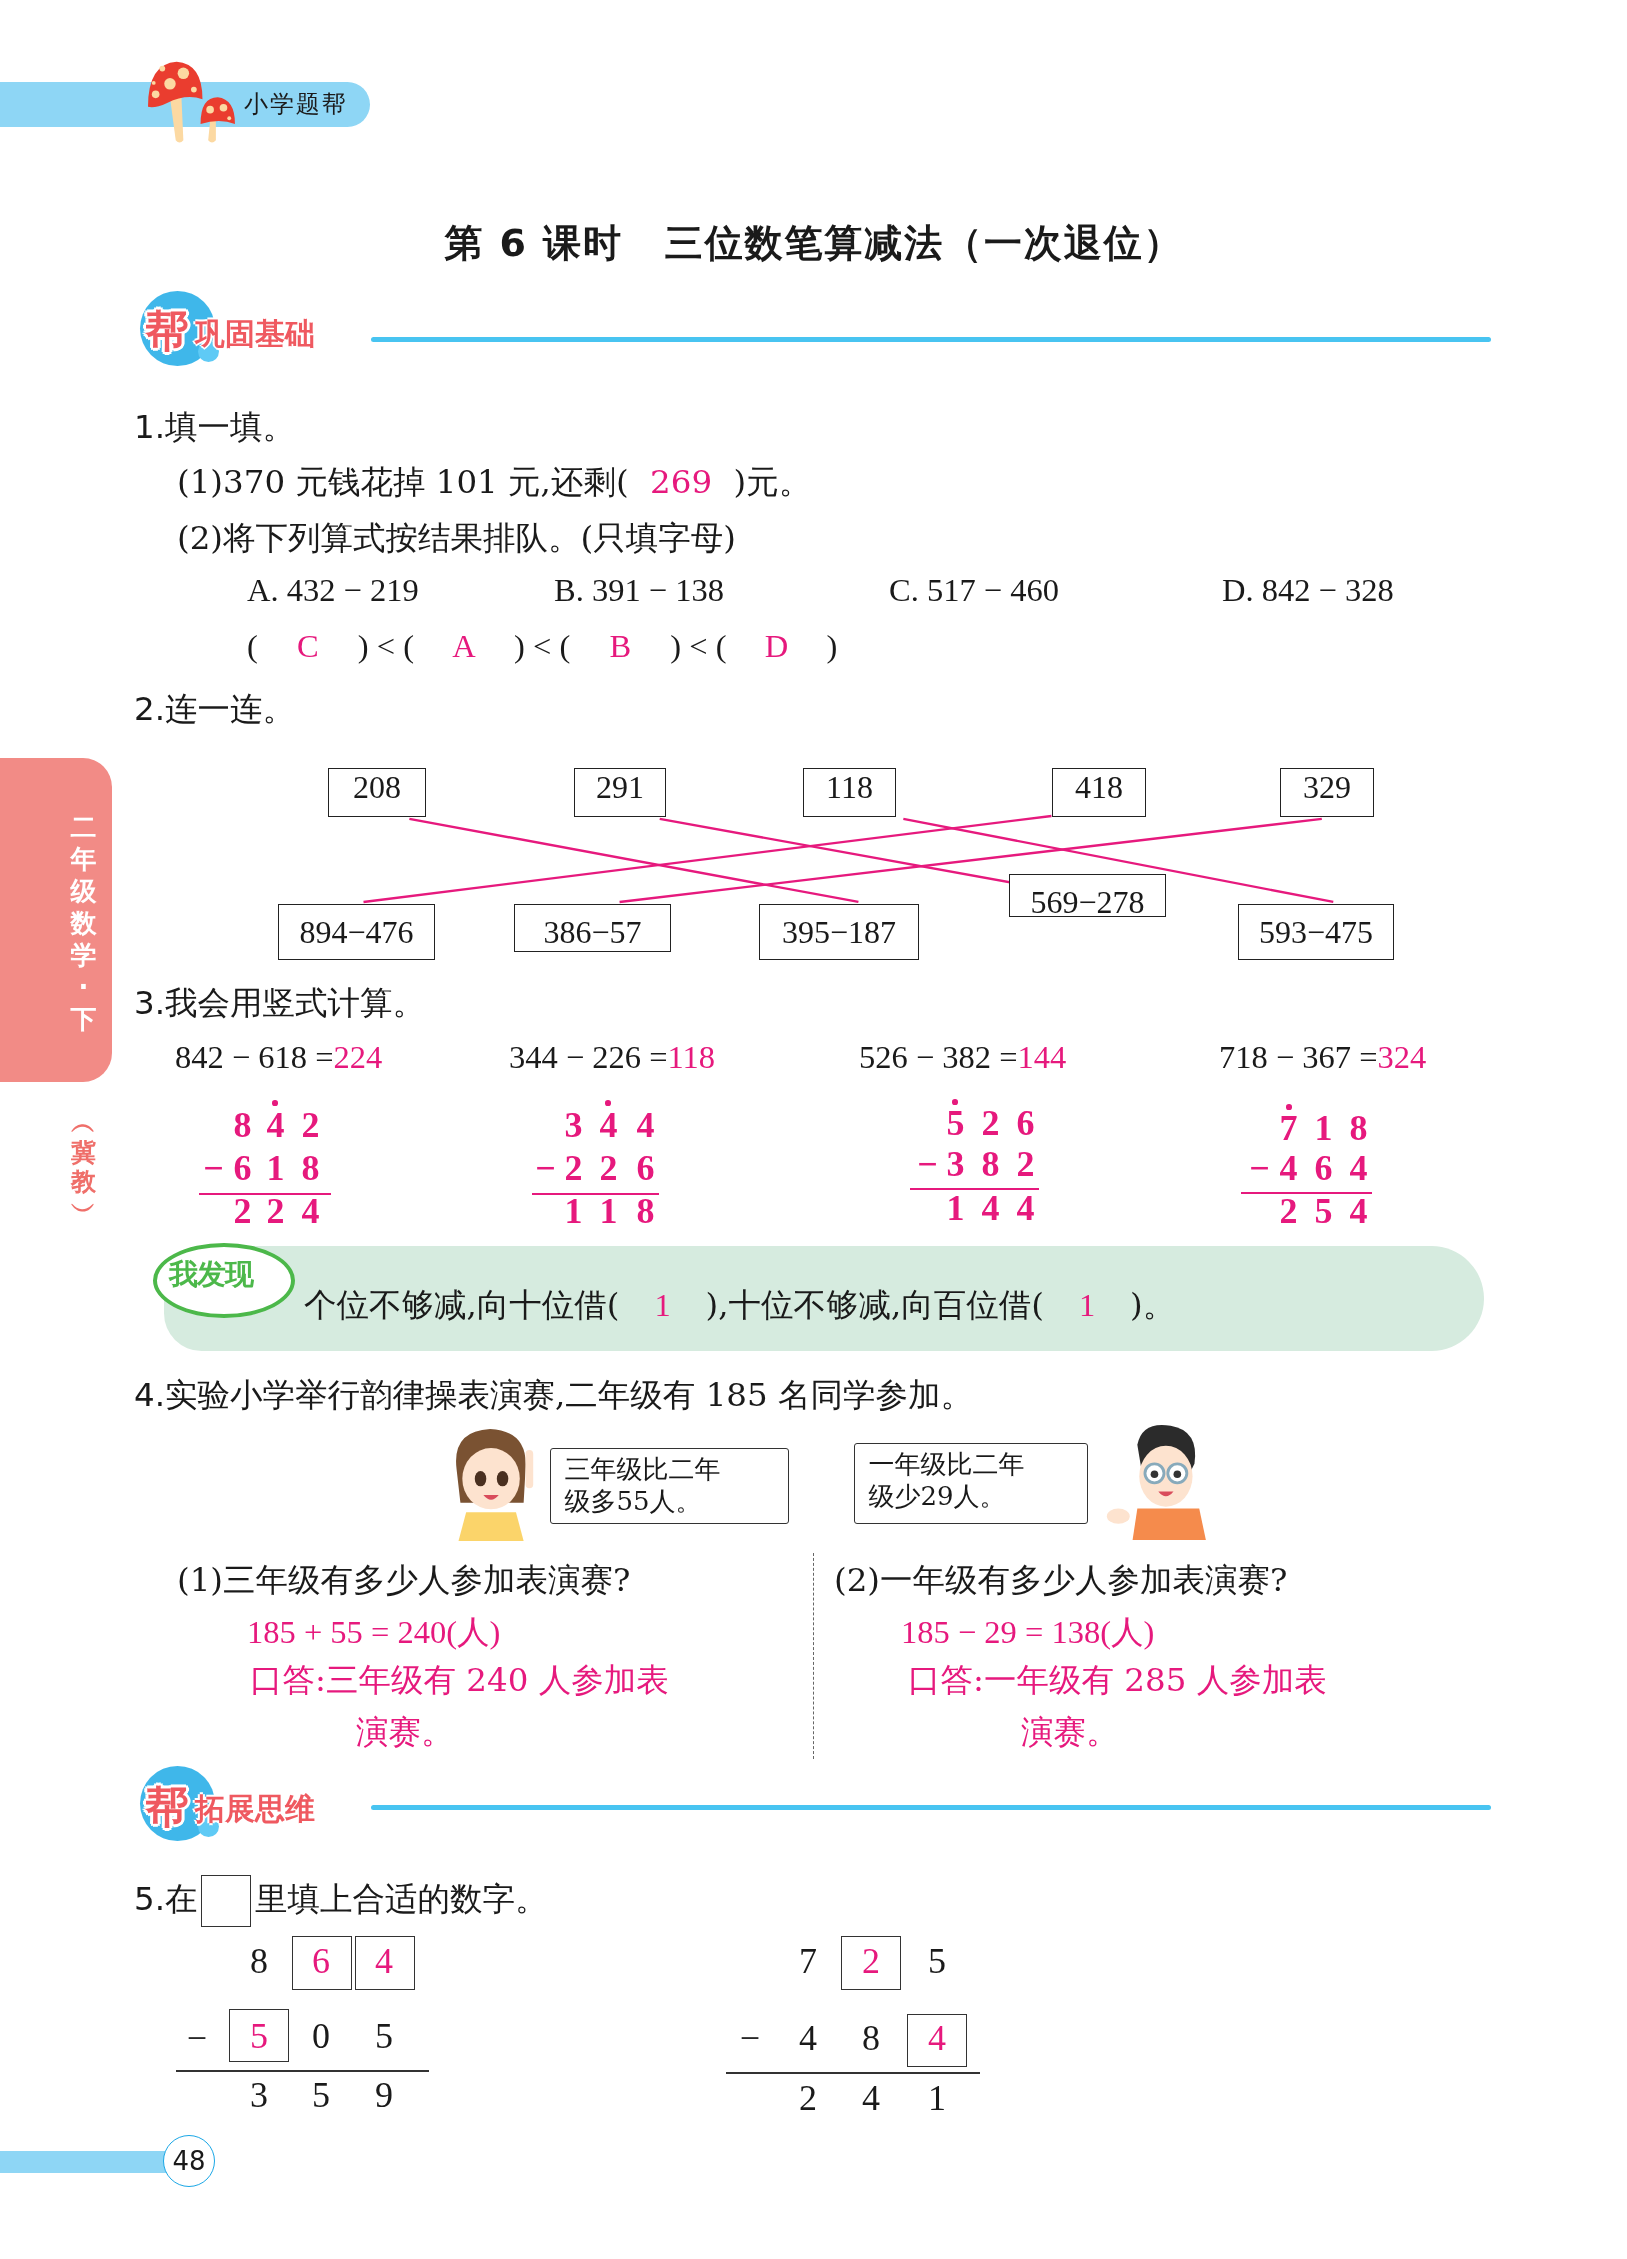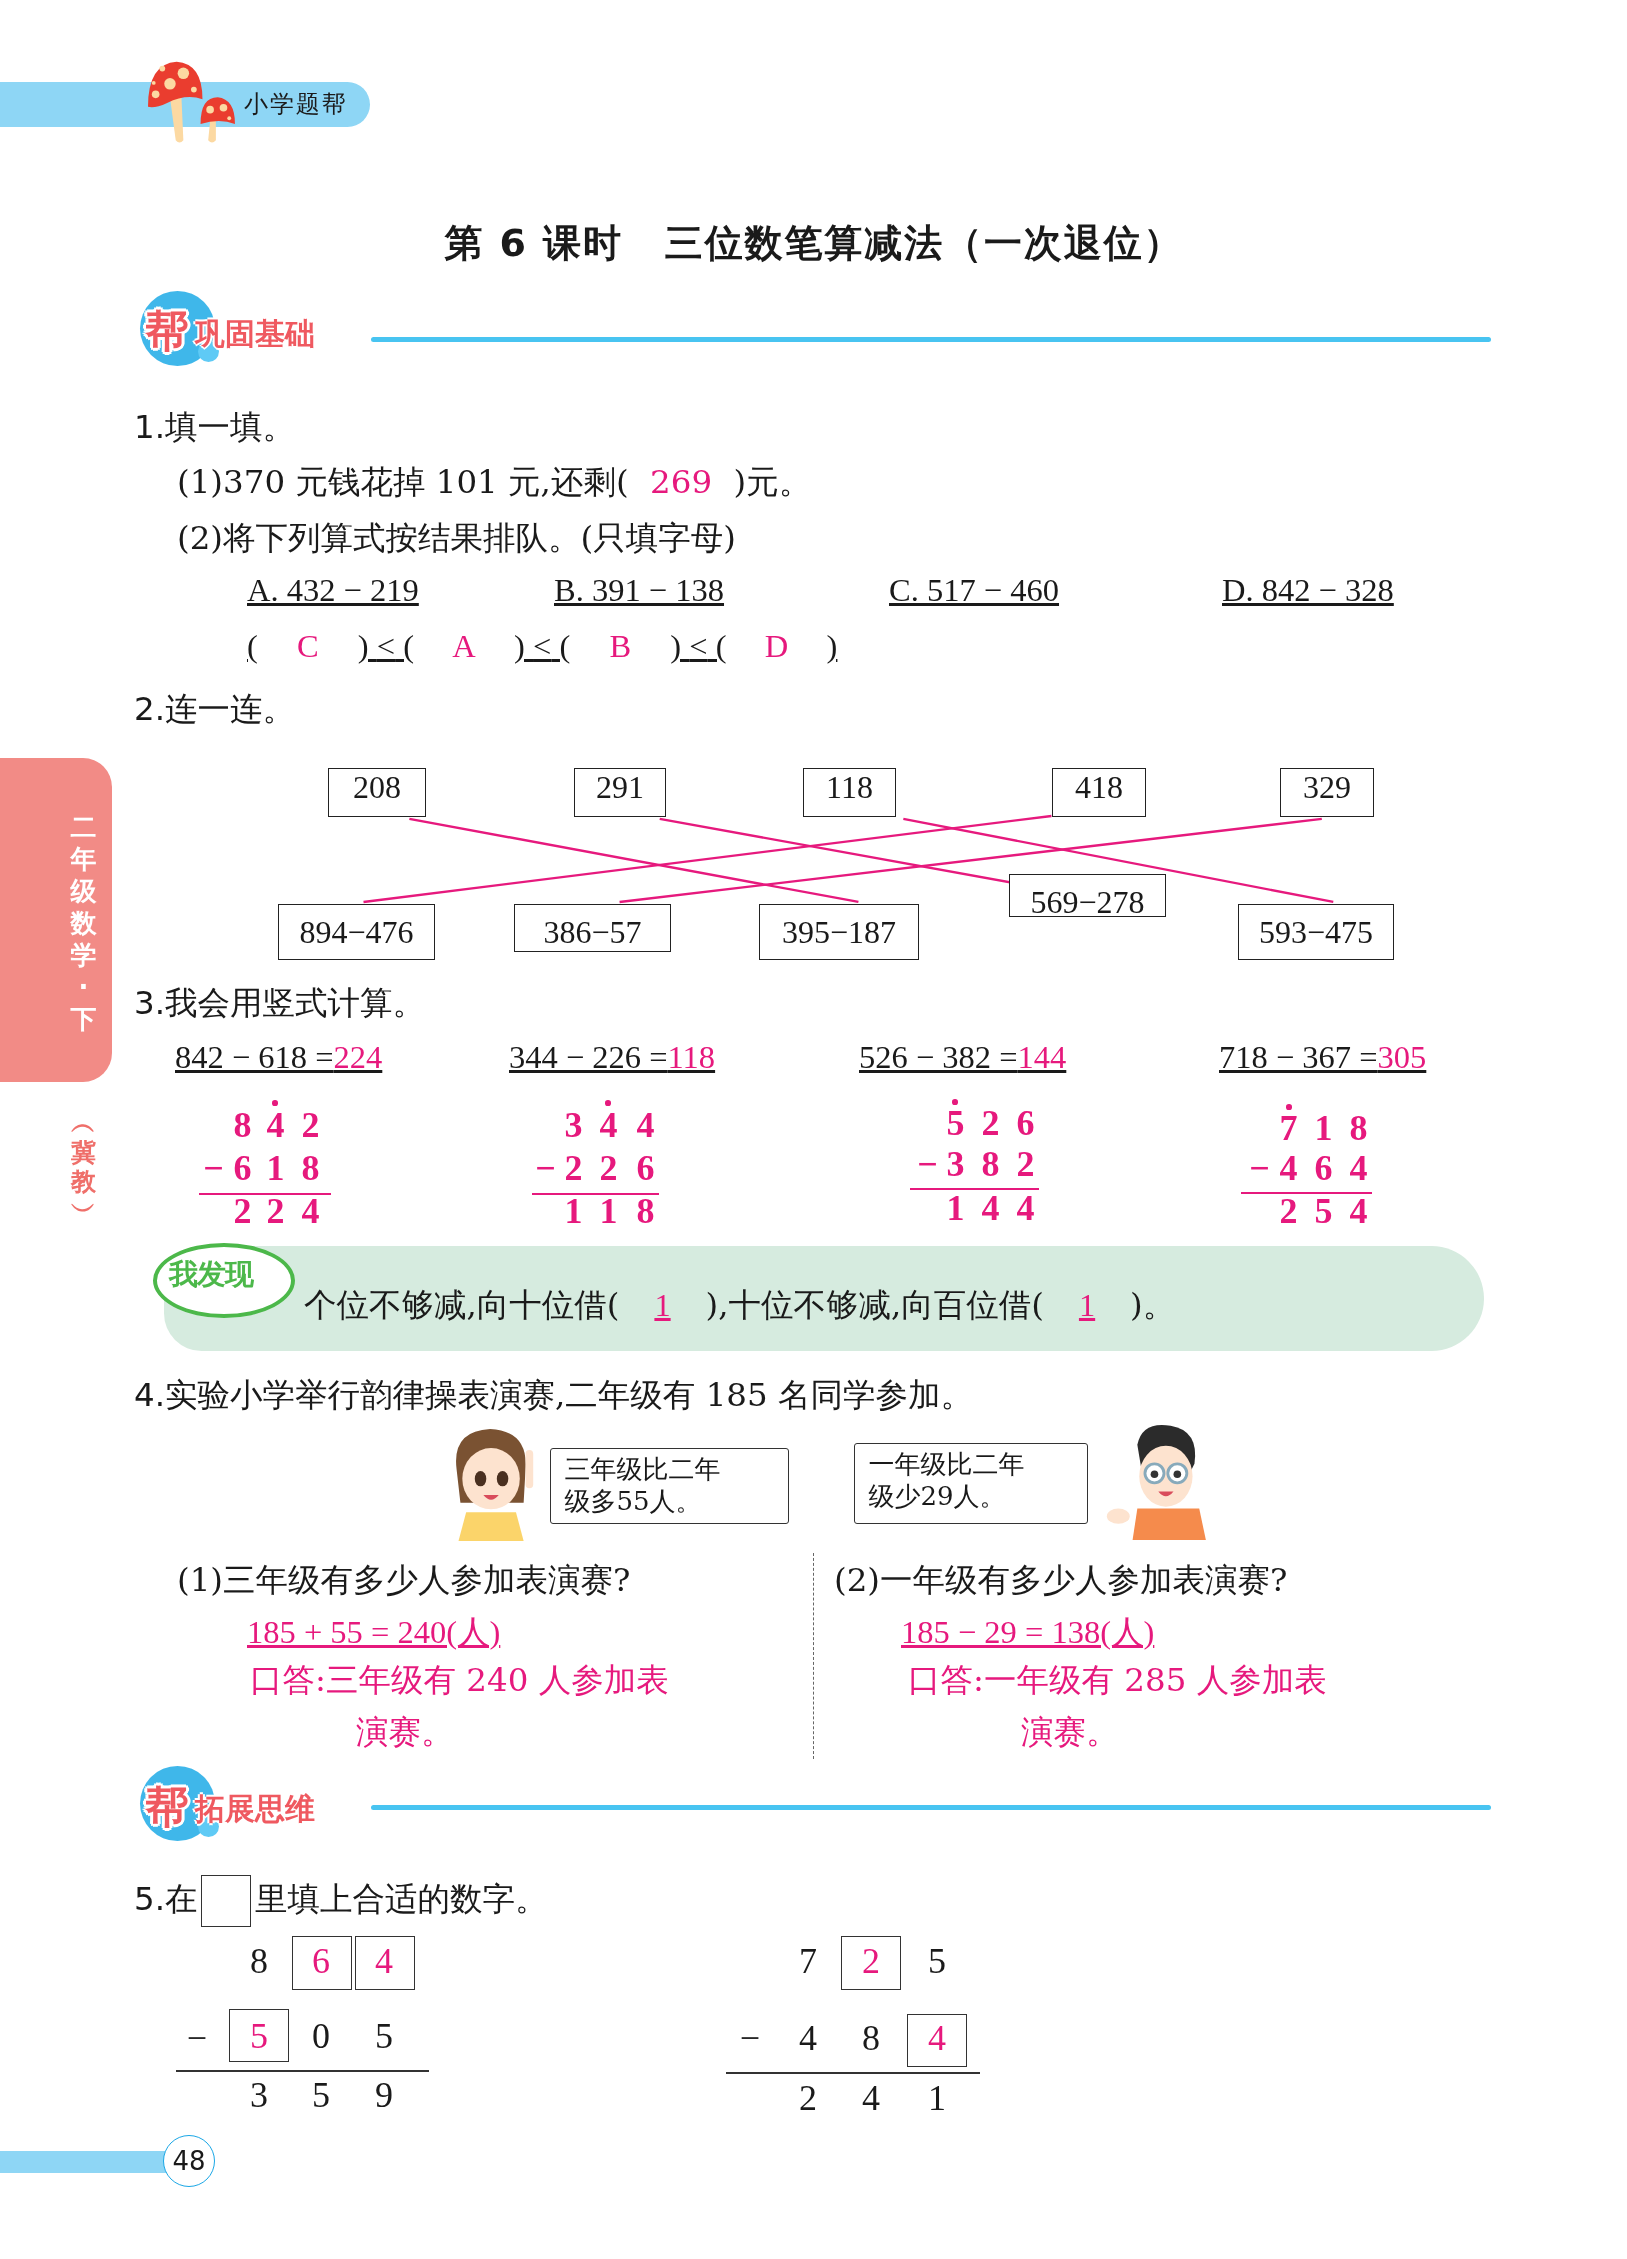--- a/index.html
+++ b/index.html
@@ -1,20 +1,20 @@
 <!DOCTYPE html>
 <html><head>
 <meta charset="utf-8">
 <style>
   html, body { margin:0; padding:0; background:#ffffff; }
   body { width:1628px; height:2260px; position:relative; overflow:hidden;
          font-family: "DejaVu Serif", "Liberation Serif", serif; color:#1a1a1a; }
   .abs { position:absolute; }
   .pink { color:#e6197d; }
-  .serif { font-family: "Liberation Serif", "DejaVu Serif", serif; text-decoration: underline; }
+  .serif { font-family: "Liberation Serif", "DejaVu Serif", serif; }
 
   
   .top-band { left:0; top:82px; width:370px; height:45px; background:#8ed6f5; border-radius:0 23px 23px 0; }
   .top-label { left:244px; top:88px; font-size:24px; color:#1b1b1b; font-family:"DejaVu Sans", sans-serif; letter-spacing:1.9px; }
 
   .title { left:0; width:1628px; top:218px; text-align:center; font-size:38px; font-weight:bold;
            font-family:"DejaVu Sans", sans-serif; letter-spacing:1.9px; }
   .title span { margin:0 13.4px; }
 
   
@@ -138,21 +138,21 @@
 <div class="abs mbox" style="left:759px;top:904px;width:160px;height:56px;line-height:54px">395−187</div>
 <div class="abs mbox" style="left:1009px;top:874px;width:157px;height:43px;line-height:54px">569−278</div>
 <div class="abs mbox" style="left:1238px;top:904px;width:156px;height:56px;line-height:54px">593−475</div>
 
 <div class="abs q" style="left:134px;top:982px">
   <span class="qnum">3.</span><span>我会用竖式计算。</span>
 </div>
 <div class="abs q serif" style="left:175px;top:1039px"><span>842 − 618 =</span><span class="pink">224</span></div>
 <div class="abs q serif" style="left:509px;top:1039px"><span>344 − 226 =</span><span class="pink">118</span></div>
 <div class="abs q serif" style="left:859px;top:1039px"><span>526 − 382 =</span><span class="pink">144</span></div>
-<div class="abs q serif" style="left:1219px;top:1039px"><span>718 − 367 =</span><span class="pink">305</span></div>
+<div class="abs q serif" style="left:1219px;top:1039px"><span>718 − 367 =</span><span class="pink">324</span></div>
 
 <div>
   <div class="abs dot" style="left:272px;top:1100px"></div>
   <div class="abs vdig" style="left:228px;top:1104px">8</div>
   <div class="abs vdig" style="left:261px;top:1104px">4</div>
   <div class="abs vdig" style="left:296px;top:1104px">2</div>
   <div class="abs vdig" style="left:199px;top:1147px">−</div>
   <div class="abs vdig" style="left:228px;top:1147px">6</div>
   <div class="abs vdig" style="left:261px;top:1147px">1</div>
   <div class="abs vdig" style="left:296px;top:1147px">8</div>

